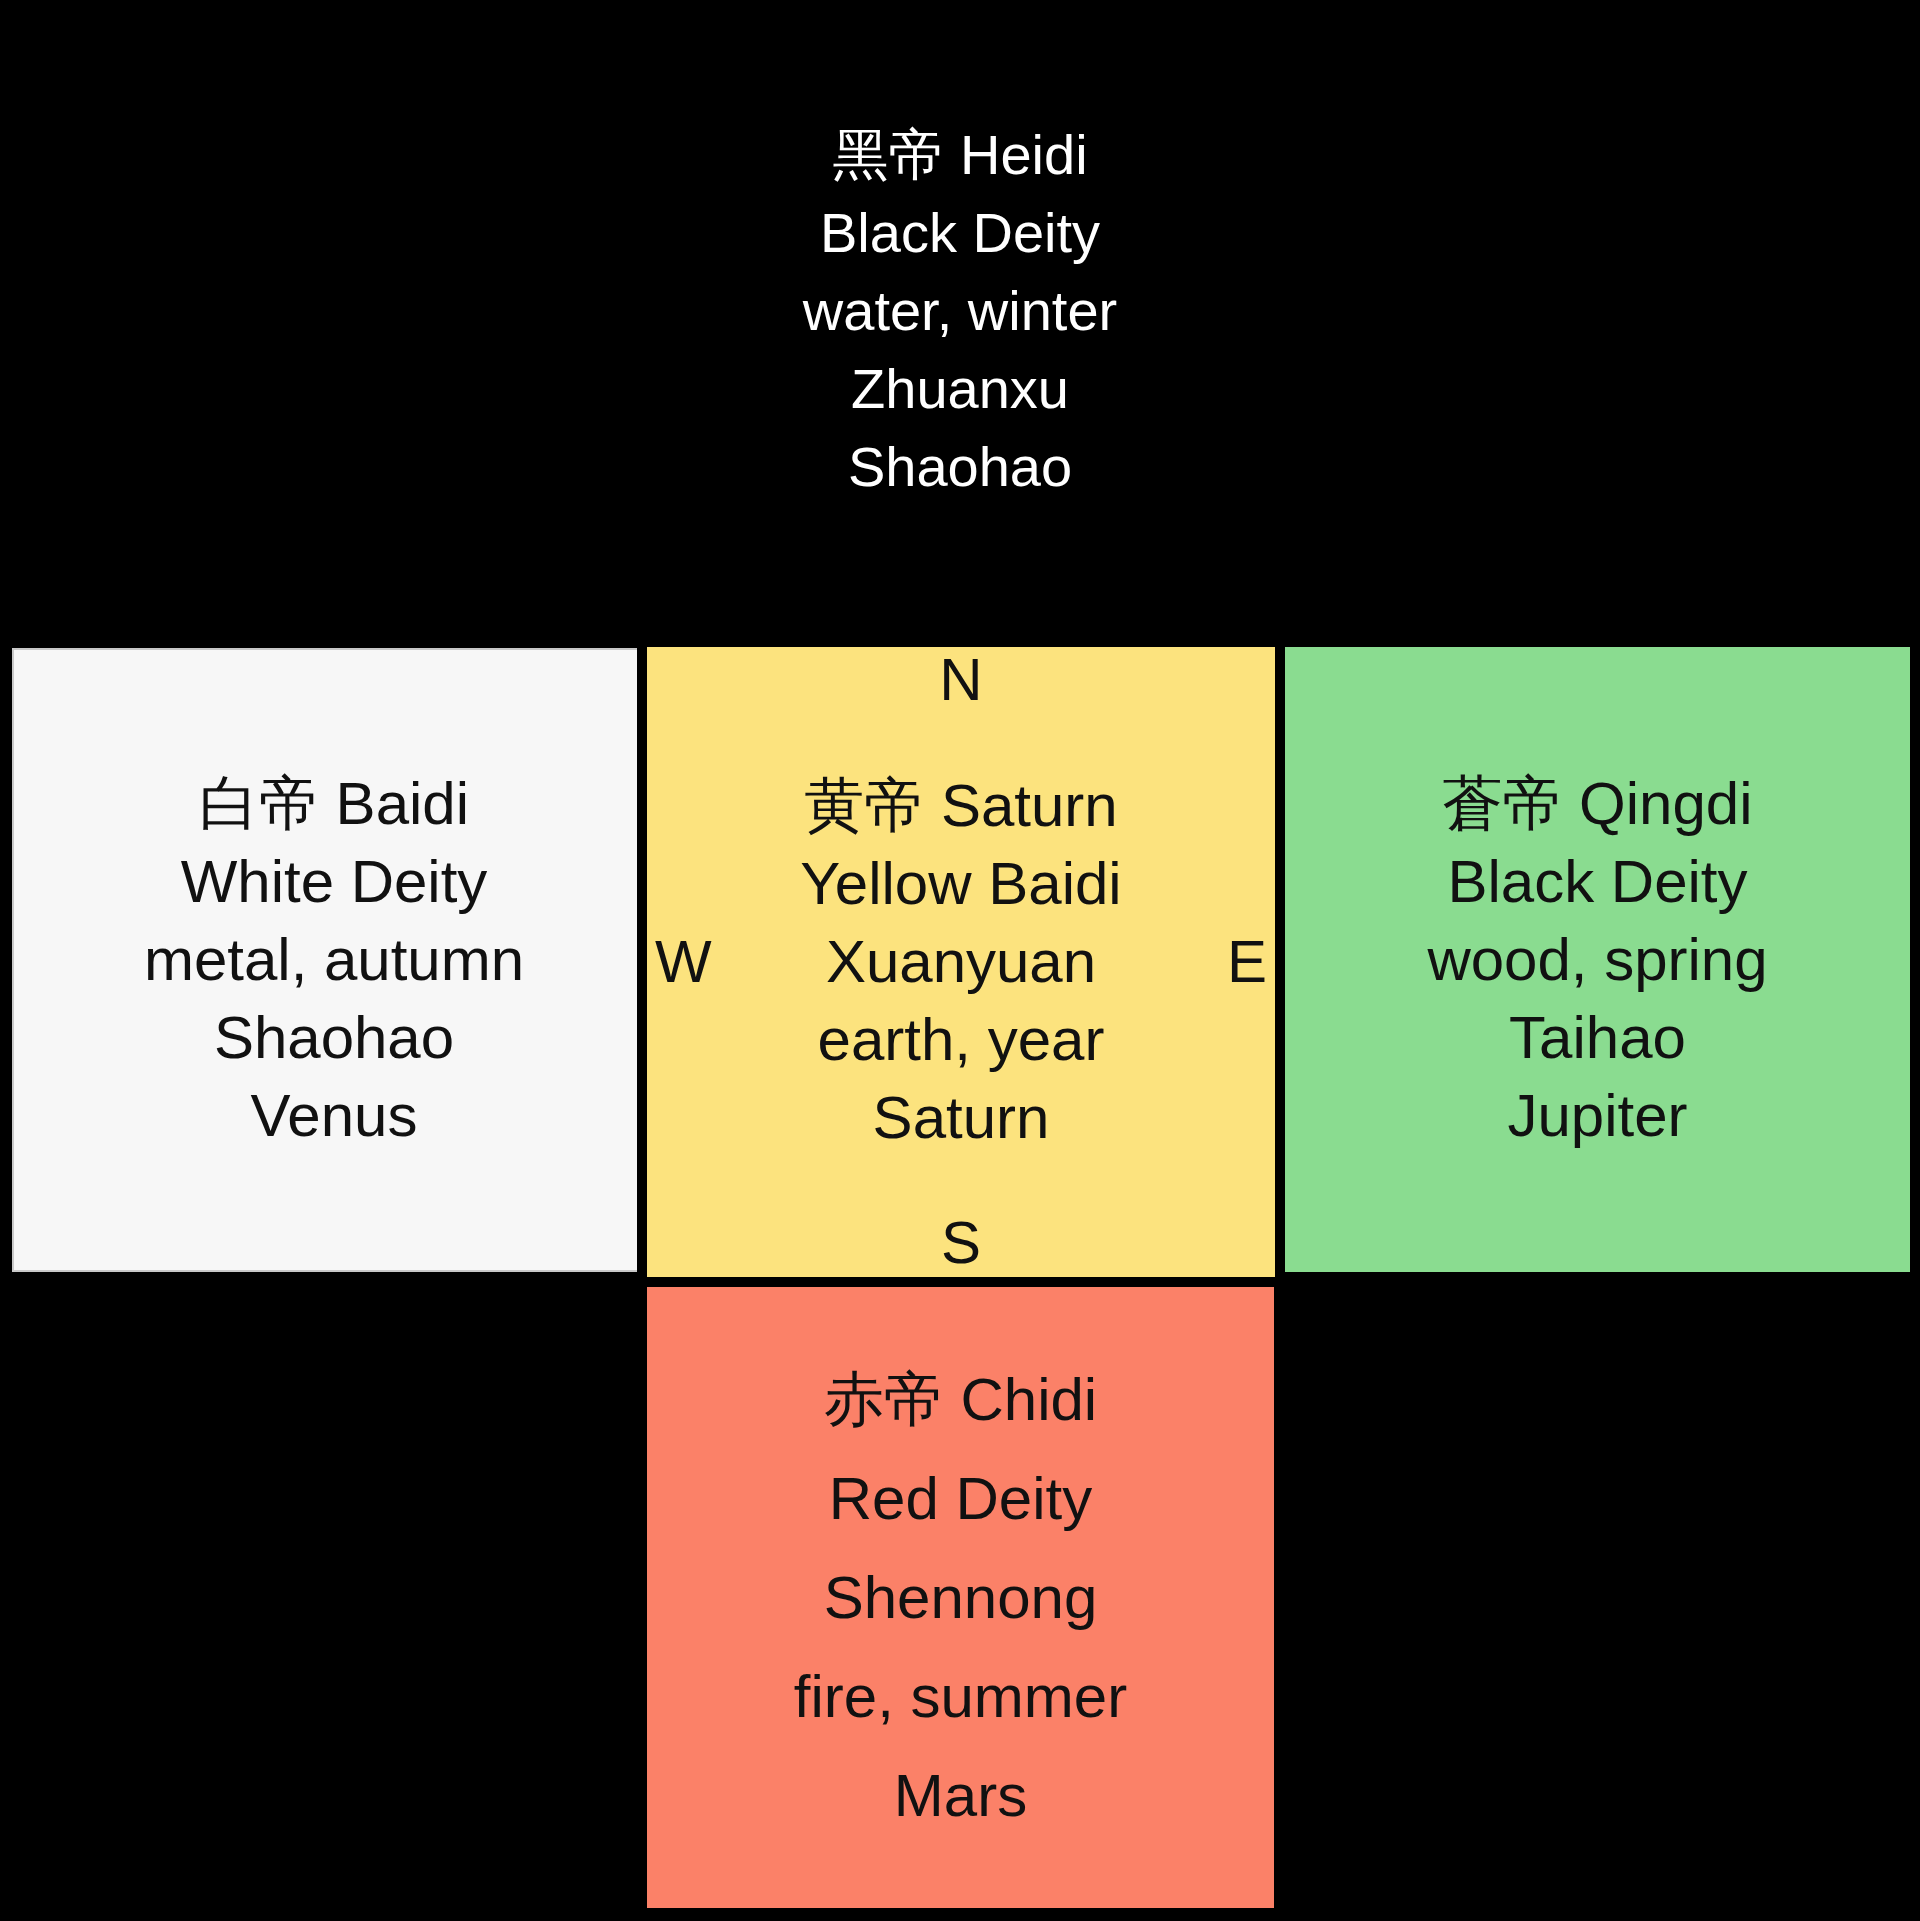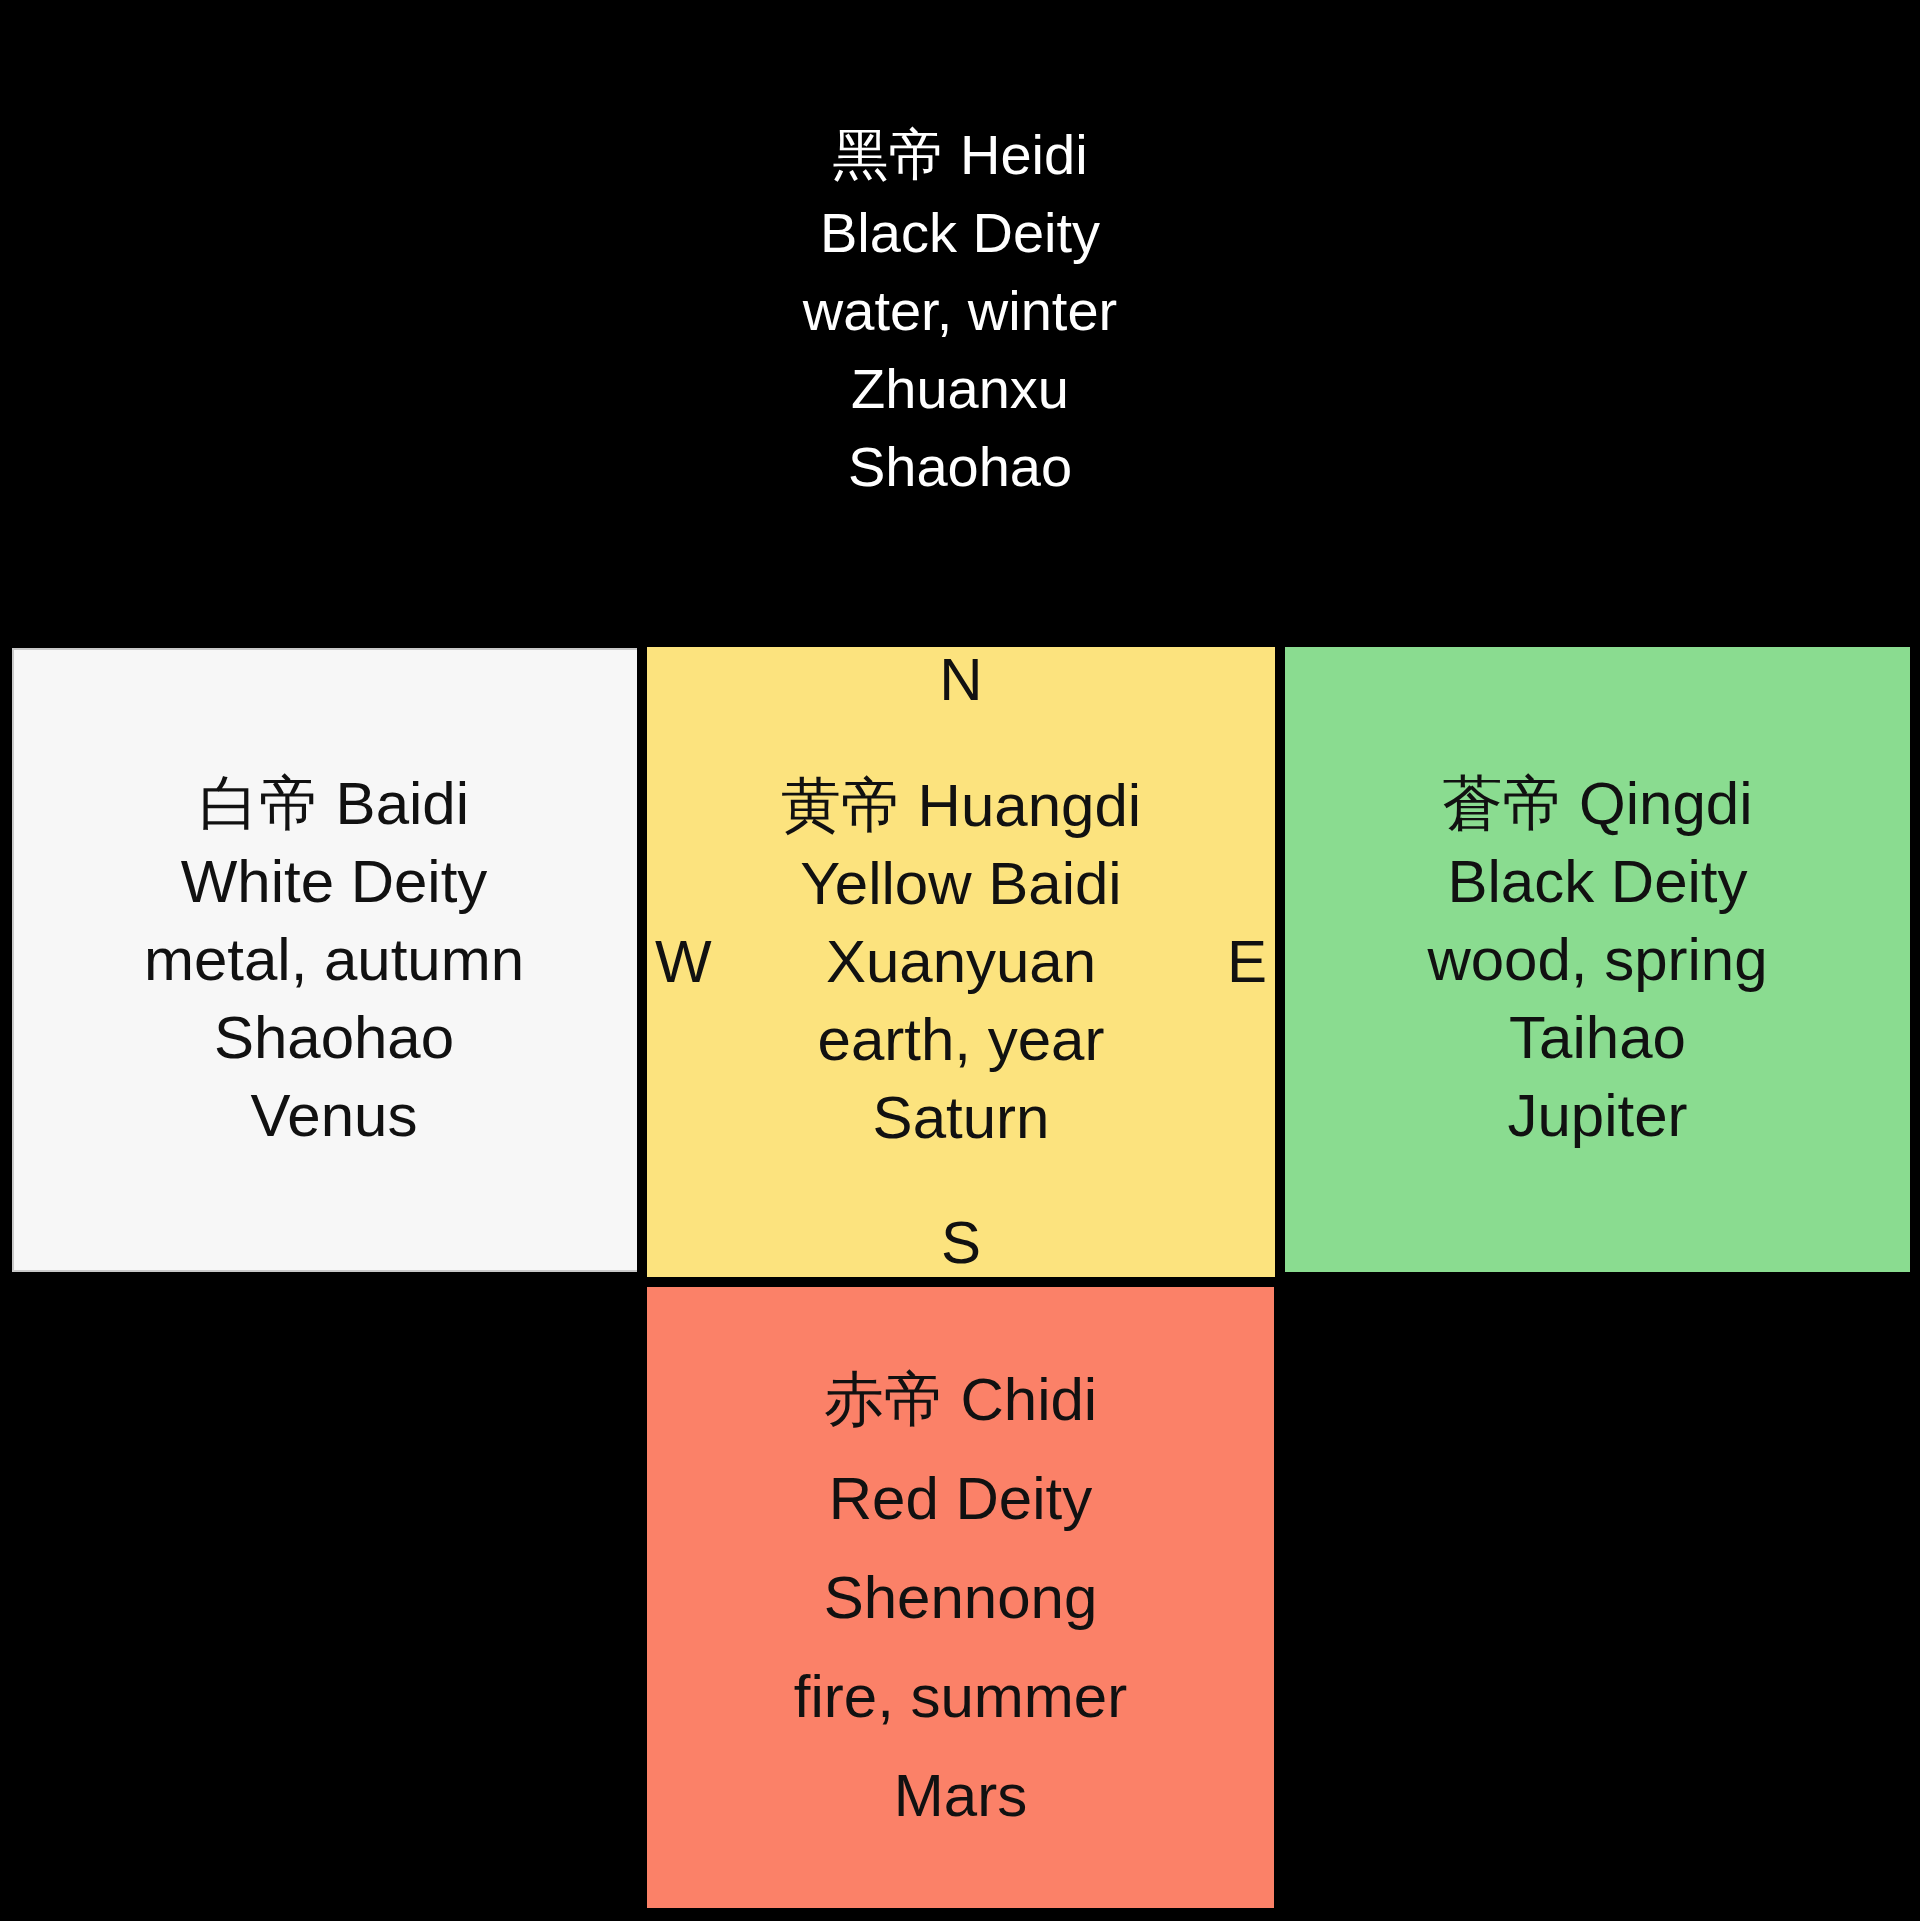--- a/index.html
+++ b/index.html
@@ -59,21 +59,21 @@
     <div class="line">metal, autumn</div>
     <div class="line">Shaohao</div>
     <div class="line">Venus</div>
   </div>
 
   <div class="card center-card" style="background-color: rgb(252, 227, 126); color: rgb(17, 17, 17);">
     <span class="compass compass-n">N</span>
     <span class="compass compass-s">S</span>
     <span class="compass compass-w">W</span>
     <span class="compass compass-e">E</span>
-    <div class="line">黄帝 Huangdi</div>
+    <div class="line">黄帝 Saturn</div>
     <div class="line">Yellow Baidi</div>
     <div class="line">Xuanyuan</div>
     <div class="line">earth, year</div>
     <div class="line">Saturn</div>
   </div>
 
   <div class="card east-card" style="background-color: rgb(138, 220, 144); color: rgb(17, 17, 17);">
     <div class="line">蒼帝 Qingdi</div>
     <div class="line">Black Deity</div>
     <div class="line">wood, spring</div>

